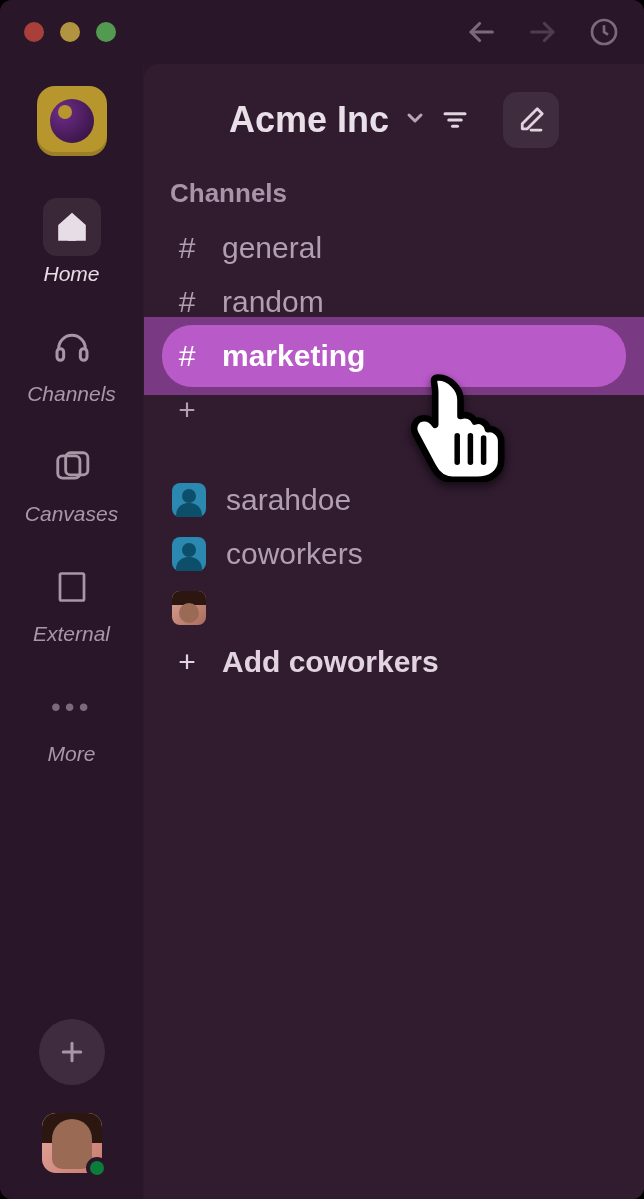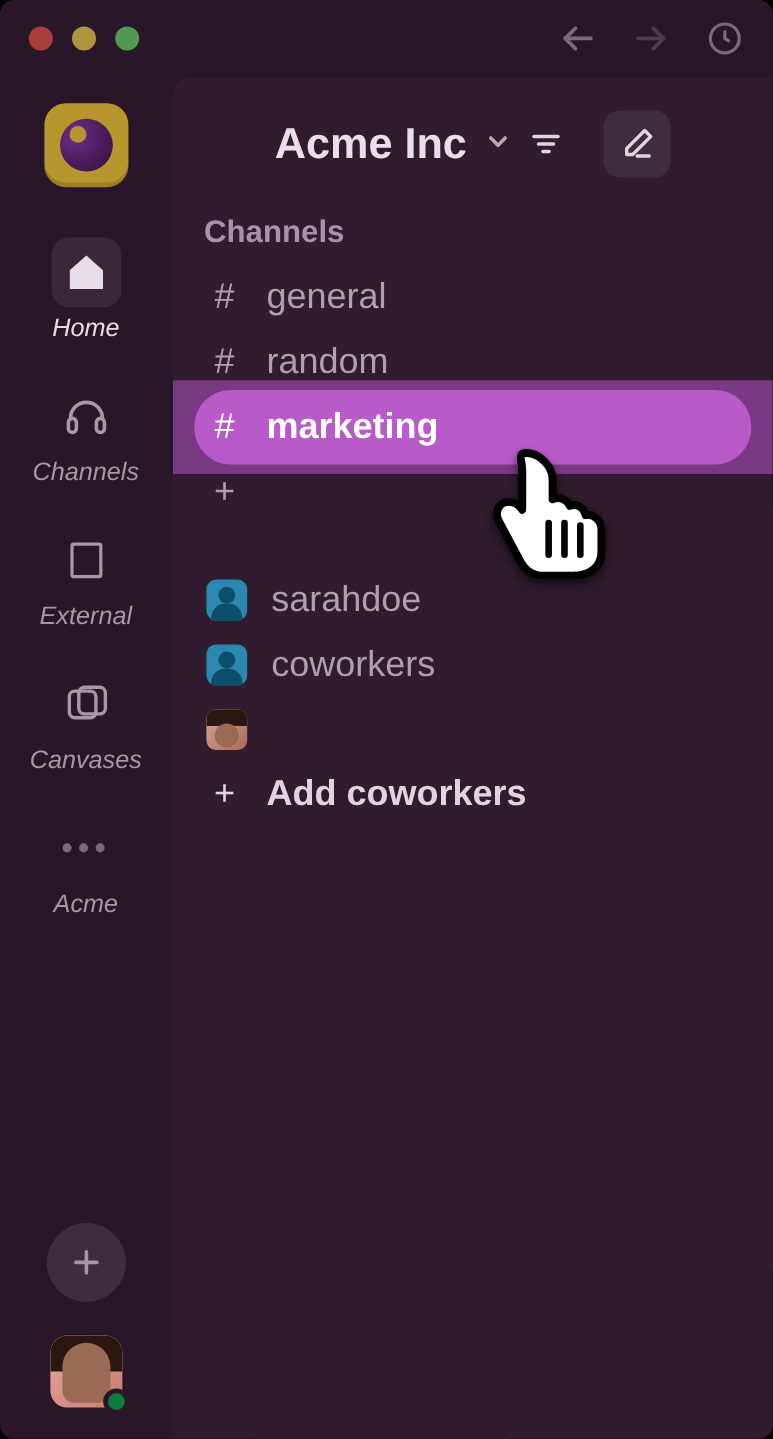--- a/index.html
+++ b/index.html
@@ -253,51 +253,51 @@
               <path d="M4 13 a8 8 0 0 1 16 0"></path>
               <rect x="3" y="13" width="4" height="7" rx="2"></rect>
               <rect x="17" y="13" width="4" height="7" rx="2"></rect>
             </svg>
         </div>
         <span class="rail-label">Channels</span>
       </div>
 
       <div class="rail-item">
         <div class="rail-icon-box">
+          <svg width="38" height="38" viewBox="0 0 24 24" stroke-width="1.8">
+              <rect x="3" y="5" width="14" height="14" rx="3"></rect>
+              <rect x="8" y="3" width="14" height="14" rx="3"></rect>
+            </svg>
+        </div>
+        <span class="rail-label">Canvases</span>
+      </div>
+
+      <div class="rail-item">
+        <div class="rail-icon-box">
           <svg width="36" height="36" viewBox="0 0 24 24" stroke-width="1.8">
               <rect x="4" y="3" width="16" height="18" rx="1"></rect>
               <line x1="8" y1="7" x2="8" y2="7"></line>
               <line x1="12" y1="7" x2="12" y2="7"></line>
               <line x1="8" y1="11" x2="8" y2="11"></line>
               <line x1="12" y1="11" x2="12" y2="11"></line>
               <line x1="8" y1="15" x2="8" y2="15"></line>
               <line x1="12" y1="15" x2="12" y2="15"></line>
               <line x1="16" y1="7" x2="16" y2="7"></line>
               <line x1="16" y1="11" x2="16" y2="11"></line>
               <line x1="16" y1="15" x2="16" y2="15"></line>
             </svg>
         </div>
         <span class="rail-label">External</span>
       </div>
 
       <div class="rail-item">
         <div class="rail-icon-box">
-          <svg width="38" height="38" viewBox="0 0 24 24" stroke-width="1.8">
-              <rect x="3" y="5" width="14" height="14" rx="3"></rect>
-              <rect x="8" y="3" width="14" height="14" rx="3"></rect>
-            </svg>
-        </div>
-        <span class="rail-label">Canvases</span>
-      </div>
-
-      <div class="rail-item">
-        <div class="rail-icon-box">
           <span class="rail-more">•••</span>
         </div>
-        <span class="rail-label">Acme</span>
+        <span class="rail-label">More</span>
       </div>
 
       <div class="rail-bottom">
         <div class="plus-circle">
           <svg width="30" height="30" viewBox="0 0 24 24" stroke="currentColor" fill="none" stroke-width="2.4" stroke-linecap="round">
               <line x1="12" y1="5" x2="12" y2="19"></line>
               <line x1="5" y1="12" x2="19" y2="12"></line>
             </svg>
         </div>
         <div class="avatar-self">

